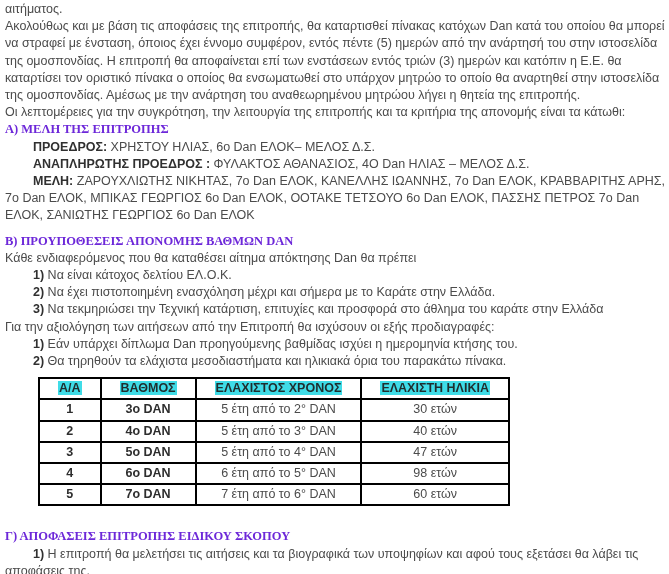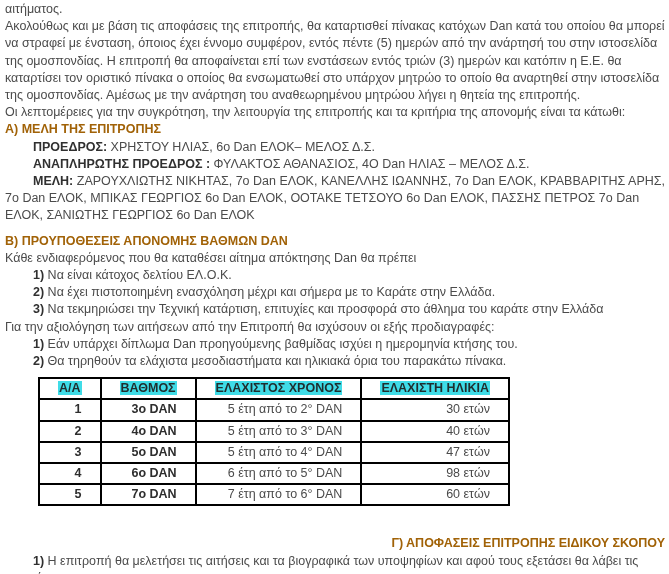--- a/index.html
+++ b/index.html
@@ -8,49 +8,49 @@
     width: 669px; height: 574px; overflow: hidden;
     font-family: "Liberation Sans", sans-serif;
     font-size: 12.5px; line-height: 17.2px;
     color: #4b4b4b;
     -webkit-font-smoothing: antialiased;
   }
   .page { padding: 1px 4px 0 5px; }
   p { margin: 0; }
   b, .bold { font-weight: bold; color: #303030; padding-left: 28px; }
   .gap-md { margin-top: 8px; }
-  .heading { font-weight: bold; color: #a16207; }
+  .heading { font-weight: bold; color: #6d28d9; font-family: Liberation Serif, serif; }
 
   table.dan {
     margin: 7px 0 0 33px;
     border-collapse: collapse;
     table-layout: fixed;
   }
   table.dan td, table.dan th {
     border: 2px solid #000000;
     padding: 1px 18px;
     height: 19px;
-    text-align: right;
+    text-align: center;
     vertical-align: middle;
     font-weight: normal;
     white-space: nowrap;
     overflow: hidden;
   }
   .col-num   { width: 48px; }
   .col-grade { width: 79px; }
   .col-time  { width: 142px; }
   .col-age   { width: 129px; }
   table.dan .strong { font-weight: bold; color: #2e2e2e; }
   .hl {
     background: #3fdce7;
     color: #1f2d2e;
     font-weight: bold;
     padding: 0 1px;
   }
-  .sec-c { margin-top: 29px; text-align: right; }
+  .sec-c { margin-top: 22px; }
 </style>
 </head>
 <body>
 
 <div class="page">
 
   <p>αιτήματος.</p>
 
   <p>Ακολούθως και με βάση τις αποφάσεις της επιτροπής, θα καταρτισθεί πίνακας κατόχων Dan κατά του οποίου θα μπορεί να στραφεί με ένσταση, όποιος έχει έννομο συμφέρον, εντός πέντε (5) ημερών από την ανάρτησή του στην ιστοσελίδα της ομοσπονδίας. Η επιτροπή θα αποφαίνεται επί των ενστάσεων εντός τριών (3) ημερών και κατόπιν η Ε.Ε. θα καταρτίσει τον οριστικό πίνακα ο οποίος θα ενσωματωθεί στο υπάρχον μητρώο το οποίο θα αναρτηθεί στην ιστοσελίδα της ομοσπονδίας. Αμέσως με την ανάρτηση του αναθεωρημένου μητρώου λήγει η θητεία της επιτροπής.</p>
 

